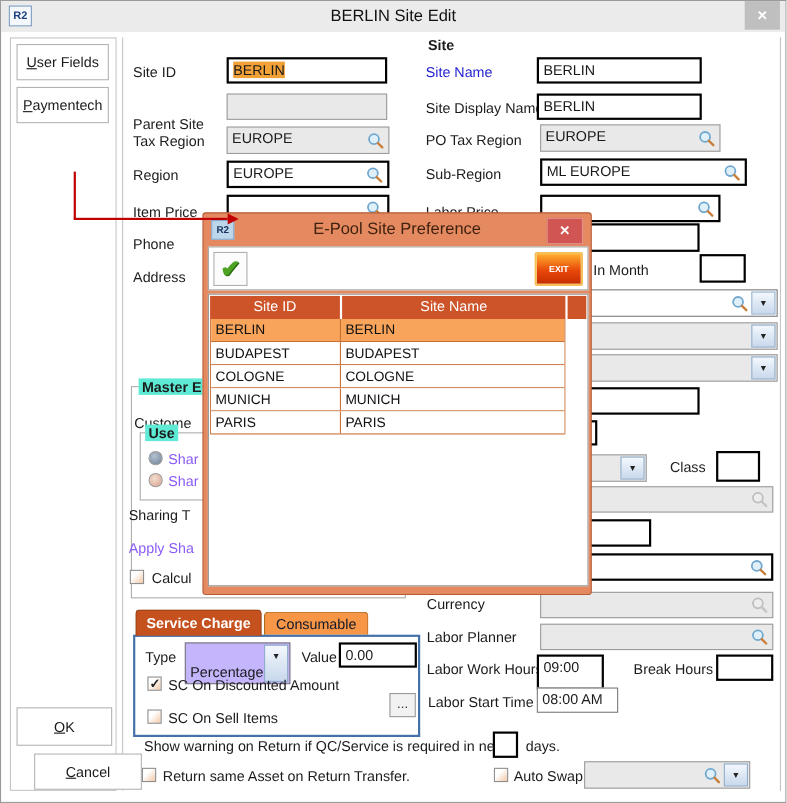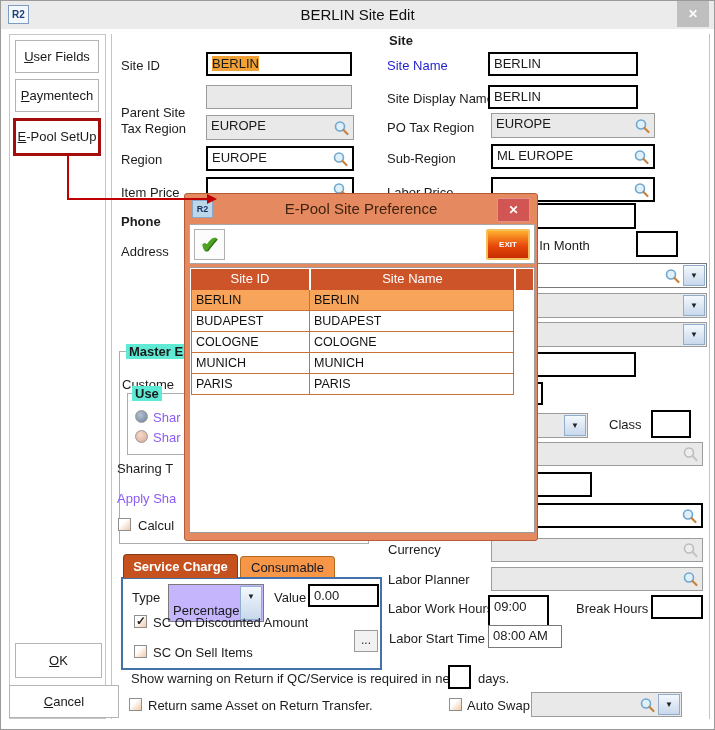--- a/index.html
+++ b/index.html
@@ -20,21 +20,21 @@
     color:#fff; font-size:12px; font-weight:bold; text-align:center; line-height:26px; cursor:default; }
   .vline { position:absolute; width:1px; background:#c4c4c4; }
   
   .sidebar { position:absolute; left:8px; top:33px; width:97px; height:685px; background:#fff; border:1px solid #c6c6c6; }
   .sbtn { position:absolute; background:#fff; border:1px solid #b4b4b4; text-align:center; font-size:13px; color:#1a1a1a; cursor:default; }
   .sbtn::first-letter { text-decoration:underline; }
   .btn-userfields { left:14px; top:39px;  width:84px; height:33px; line-height:31px; }
   .btn-paymentech { left:14px; top:78px;  width:84px; height:33px; line-height:31px; }
   .btn-epool      { left:12px; top:117px; width:88px; height:38px; line-height:32px; border:3px solid #a50d0d; }
   .btn-ok     { left:14px; top:642px; width:87px; height:35px; line-height:33px; }
-  .btn-cancel { left:8px; top:684px; width:110px; height:33px; line-height:31px; }
+  .btn-cancel { left:30px; top:684px; width:98px; height:33px; line-height:31px; }
   
   .conn-v { left:66px; top:155px; width:2px; height:43px; background:#c00000; z-index:30; }
   .conn-h { left:66px; top:197px; width:140px; height:2px; background:#c00000; z-index:30; }
   .conn-head { left:206px; top:193px; width:0; height:0; border-left:10px solid #c00000;
     border-top:5px solid transparent; border-bottom:5px solid transparent; z-index:30; }
   
   .lbl { position:absolute; font-size:13px; color:#1c1c1c; white-space:nowrap; overflow:hidden; }
   .lbl.blue { color:#1f1fd0; }
   .lbl.dim { color:#8b5cf6; }
   .lbl.bold { font-weight:bold; }
@@ -105,21 +105,20 @@
     <div class="app-icon">R2</div>
     <div class="win-title">BERLIN Site Edit</div>
     <div class="win-close">✕</div>
   </div>
   <div class="vline" style="left:110px; top:33px; height:685px;"></div>
   <div class="vline" style="left:708px; top:33px; height:685px;"></div>
 
   <div class="sidebar"></div>
   <div class="sbtn btn-userfields">User Fields</div>
   <div class="sbtn btn-paymentech">Paymentech</div>
-  <div class="sbtn btn-epool">E-Pool SetUp</div>
   <div class="sbtn btn-ok">OK</div>
   <div class="sbtn btn-cancel">Cancel</div>
 
   <div class="lbl bold" style="left:120px; top:32px; width:560px; text-align:center;">Site</div>
 
   <div class="lbl" style="left:120px; top:57px;">Site ID</div>
   <div class="fld" style="left:205px; top:51px; width:146px; height:24px;"><span class="sel">BERLIN</span></div>
 
   <div class="lbl" style="left:120px; top:104px;">Parent Site</div>
   <div class="fld dis" style="left:205px; top:84px; width:146px; height:24px;"></div>
@@ -143,40 +142,40 @@
   </div>
 
   <div class="lbl" style="left:120px; top:184px;">Item Price</div>
   <div class="fld" style="left:205px; top:176px; width:148px; height:25px;">
     <svg class="mag" width="17" height="17" viewBox="0 0 17 17">
         <circle cx="7" cy="7" r="4.5" fill="#dff0fb" stroke="#6fa7cf" stroke-width="1.6"></circle>
         <line x1="10.5" y1="10.5" x2="14.5" y2="14.5" stroke="#c8813c" stroke-width="2.2" stroke-linecap="round"></line>
       </svg>
   </div>
 
-  <div class="lbl" style="left:120px; top:213px;font-weight:bold;">Phone</div>
+  <div class="lbl" style="left:120px; top:213px;">Phone</div>
   <div class="lbl" style="left:120px; top:243px;">Address</div>
 
   <div class="lbl blue" style="left:386px; top:57px;">Site Name</div>
   <div class="fld" style="left:487px; top:51px; width:150px; height:24px;">BERLIN</div>
 
   <div class="lbl" style="left:386px; top:90px;">Site Display Name</div>
   <div class="fld" style="left:487px; top:84px; width:150px; height:24px;">BERLIN</div>
 
   <div class="lbl" style="left:386px; top:119px;">PO Tax Region</div>
   <div class="fld dis" style="left:490px; top:112px; width:164px; height:25px;">
     <span>EUROPE</span>
     <svg class="mag" width="17" height="17" viewBox="0 0 17 17">
         <circle cx="7" cy="7" r="4.5" fill="#dff0fb" stroke="#6fa7cf" stroke-width="1.6"></circle>
         <line x1="10.5" y1="10.5" x2="14.5" y2="14.5" stroke="#c8813c" stroke-width="2.2" stroke-linecap="round"></line>
       </svg>
   </div>
 
   <div class="lbl" style="left:386px; top:150px;">Sub-Region</div>
-  <div class="fld" style="left:490px; top:143px; width:164px; height:25px;">
+  <div class="fld" style="left:490px; top:143px; width:188px; height:25px;">
     <span>ML EUROPE</span>
     <svg class="mag" width="17" height="17" viewBox="0 0 17 17">
         <circle cx="7" cy="7" r="4.5" fill="#dff0fb" stroke="#6fa7cf" stroke-width="1.6"></circle>
         <line x1="10.5" y1="10.5" x2="14.5" y2="14.5" stroke="#c8813c" stroke-width="2.2" stroke-linecap="round"></line>
       </svg>
   </div>
 
   <div class="lbl" style="left:386px; top:184px;">Labor Price</div>
   <div class="fld" style="left:490px; top:176px; width:164px; height:25px;">
     <svg class="mag" width="17" height="17" viewBox="0 0 17 17">

